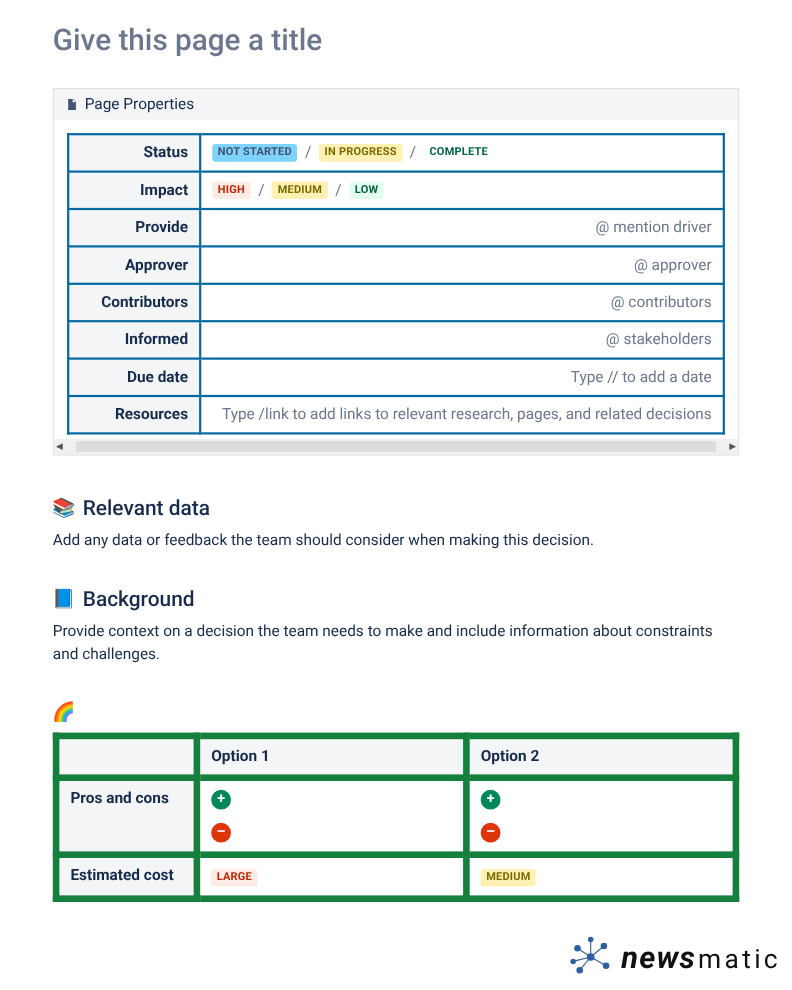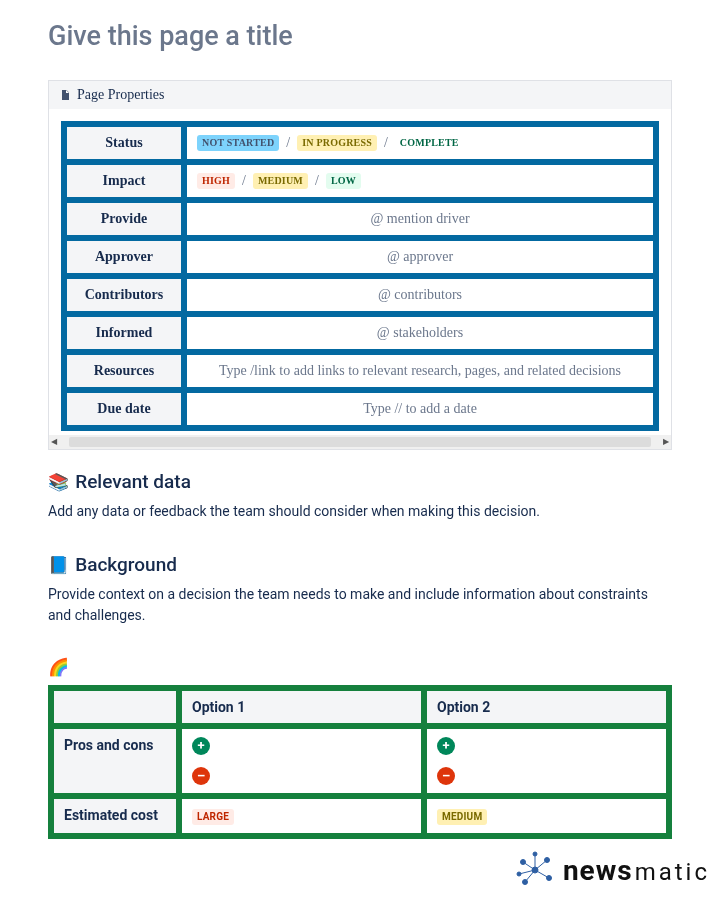--- a/index.html
+++ b/index.html
@@ -12,22 +12,21 @@
   }
   .page-title {
     font-size: 27px;
     font-weight: 500;
     color: #6b778c;
     margin-bottom: 28px;
   }
   .panel {
     border: 1px solid #dfe1e6;
     background: #f4f5f7;
-    margin-bottom: 20px;
-    font-family: Liberation Serif, serif;
+    margin-bottom: 36px;
   }
   .panel-header {
     display: flex;
     align-items: center;
     gap: 6px;
     padding: 6px 10px;
     font-size: 14px;
     color: #172b4d;
     font-weight: 400;
   }
@@ -35,23 +34,23 @@
     background: #fff;
     padding: 12px 12px 4px 12px;
   }
   table.props {
     width: 100%;
     border-collapse: collapse;
     table-layout: fixed;
   }
   table.props col.label-col { width: 120px; }
   table.props th, table.props td {
-    border: 6px solid #0369a1;
+    border: 2px solid #0369a1;
     padding: 8px 10px;
-    text-align: center;
+    text-align: right;
     vertical-align: middle;
     font-size: 14px;
   }
   table.props th {
     background: #f4f5f7;
     font-weight: 700;
     color: #172b4d;
   }
   .placeholder { color: #6b778c; }
   .pill-row { display: flex; align-items: center; gap: 7px; flex-wrap: wrap; }
@@ -145,21 +144,21 @@
     bottom: 8px;
     display: flex;
     align-items: center;
     gap: 6px;
     pointer-events: none;
   }
   .wm-text {
     display: flex; align-items: baseline;
     font-weight: 700; color: #111;
   }
-  .wm-news { font-size: 28px; letter-spacing: 1px; }
+  .wm-news { font-size: 28px; letter-spacing: 1px; font-style: italic; }
   .wm-matic { font-size: 24px; letter-spacing: 3px; font-weight: 400; margin-left: 2px; }
   .file-icon { width: 12px; height: 14px; }
 </style>
 </head>
 <body>
 
 <div class="page-title">Give this page a title</div>
 
 <div class="panel">
   <div class="panel-header">
@@ -210,26 +209,26 @@
         </tr>
         <tr>
           <th>Contributors</th>
           <td class="placeholder">@ contributors</td>
         </tr>
         <tr>
           <th>Informed</th>
           <td class="placeholder">@ stakeholders</td>
         </tr>
         <tr>
+          <th>Due date</th>
+          <td class="placeholder">Type // to add a date</td>
+        </tr>
+        <tr>
           <th>Resources</th>
           <td class="placeholder">Type /link to add links to relevant research, pages, and related decisions</td>
-        </tr>
-        <tr>
-          <th>Due date</th>
-          <td class="placeholder">Type // to add a date</td>
         </tr>
       </tbody>
     </table>
   </div>
   <div class="hscroll">
     <div class="hscroll-arrow">◀</div>
     <div class="hscroll-track"></div>
     <div class="hscroll-arrow">▶</div>
   </div>
 </div>

